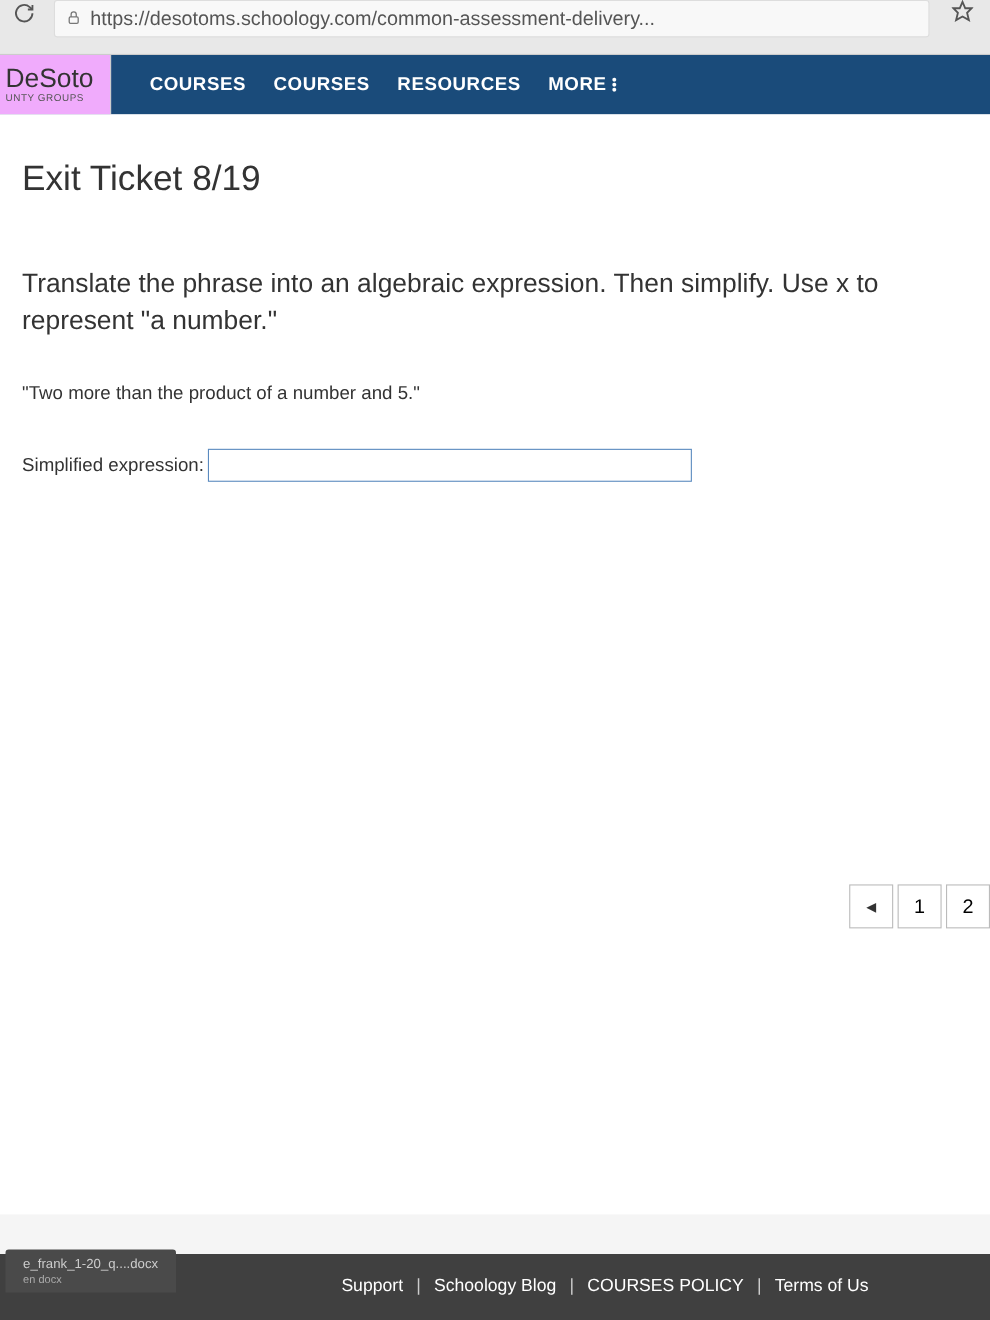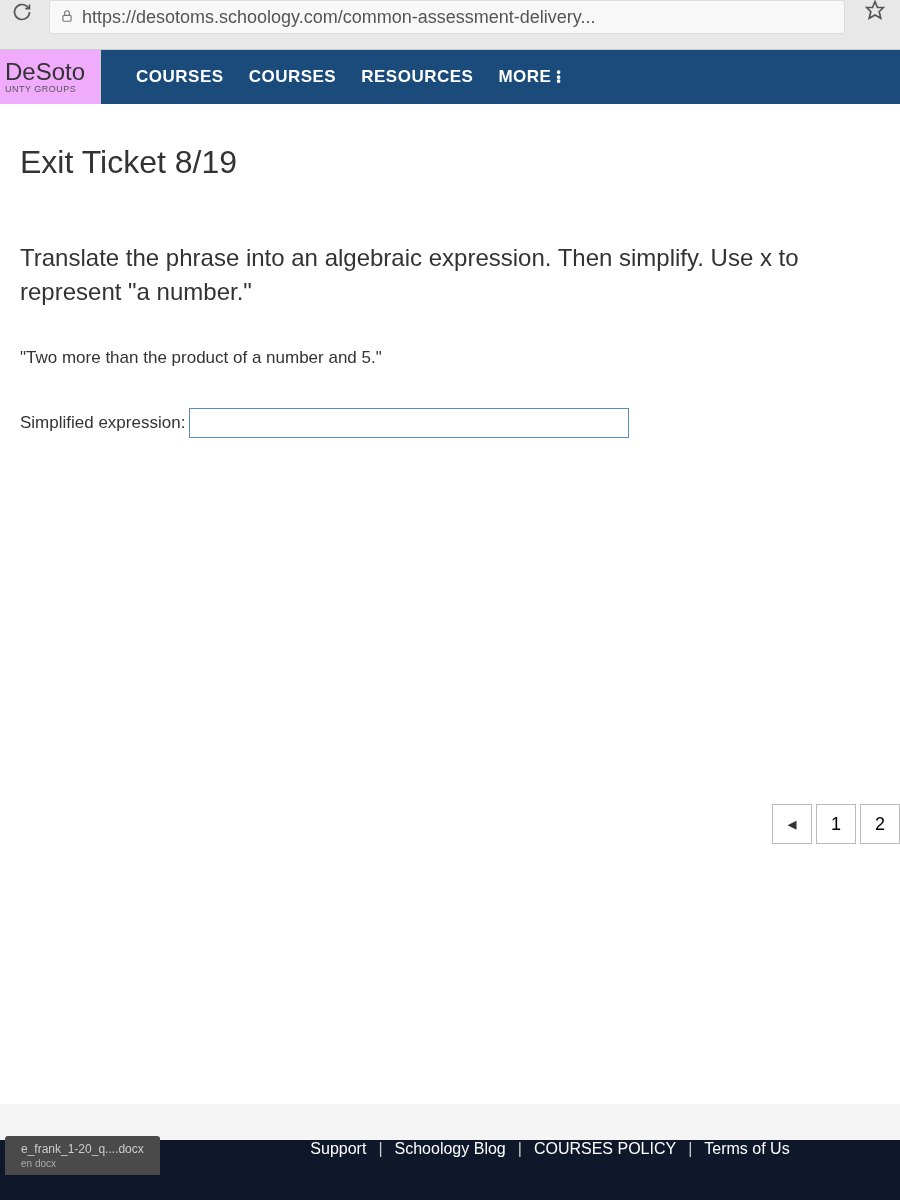--- a/index.html
+++ b/index.html
@@ -160,23 +160,23 @@
     font-size: 18px;
     cursor: pointer;
   }
   .pager-btn.arrow { color: #333; }
   .footer {
     position: absolute;
     bottom: 0;
     left: 0;
     right: 0;
     height: 60px;
-    background: #0f172a;
-    display: flex;
-    align-items: flex-start;
+    background: #404040;
+    display: flex;
+    align-items: center;
   }
   .download-chip {
     position: absolute;
     bottom: 25px;
     left: 5px;
     background: #4a4a4a;
     color: #ccc;
     font-size: 12px;
     padding: 6px 16px;
     border-radius: 3px 3px 0 0;

